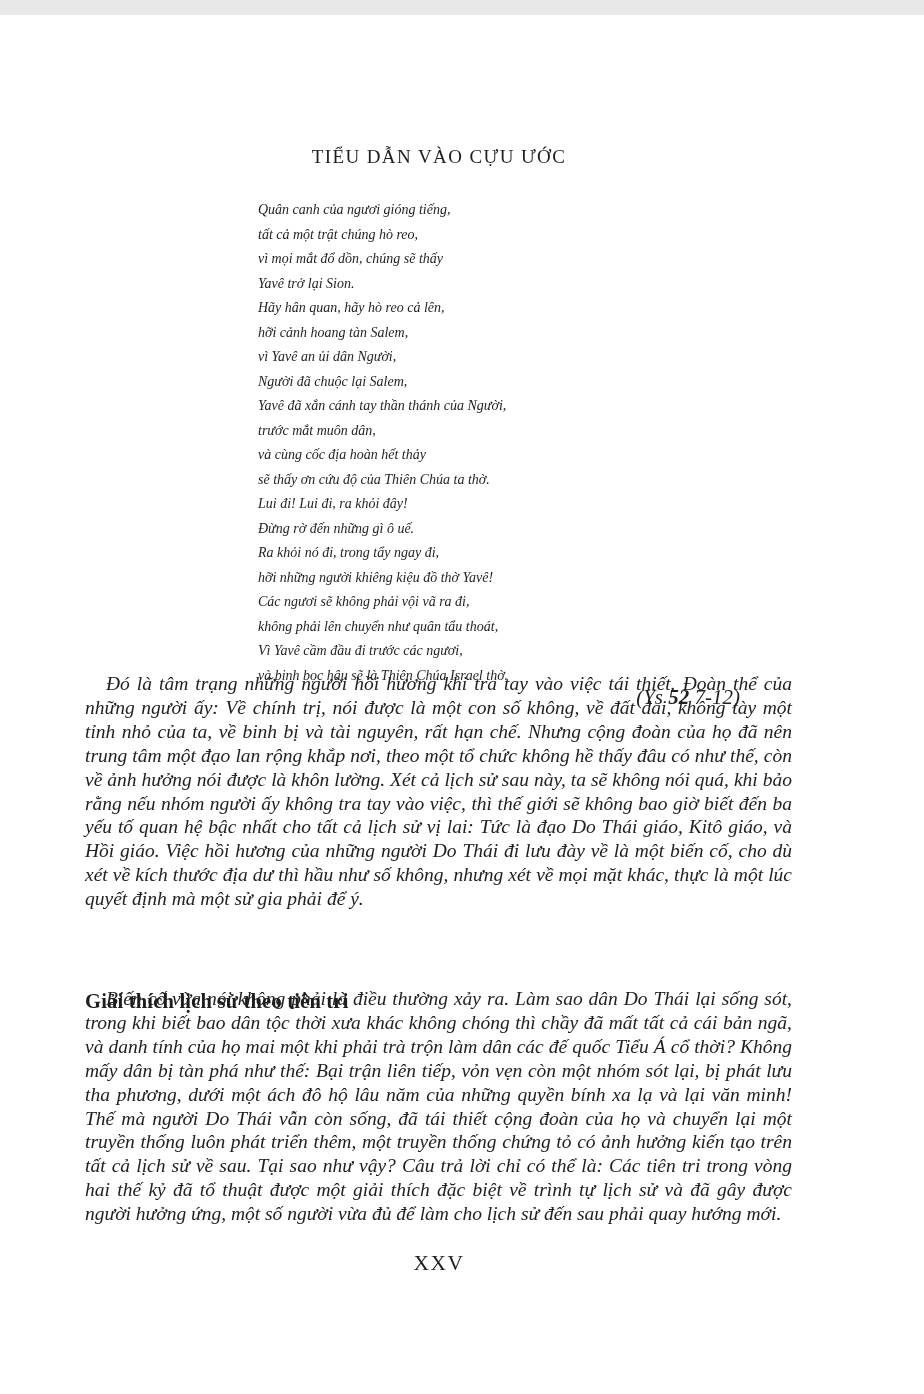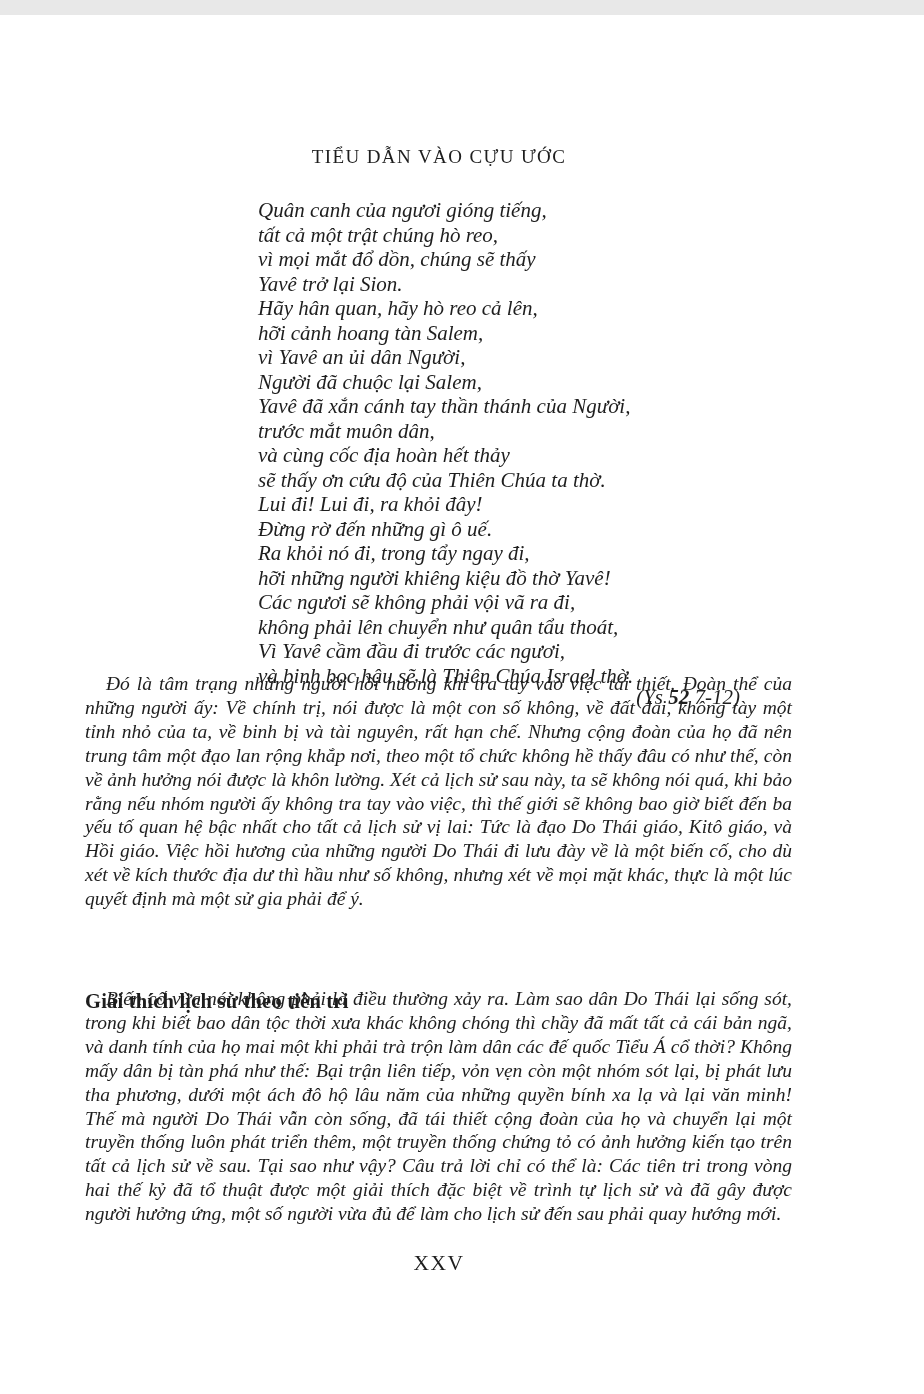--- a/index.html
+++ b/index.html
@@ -25,21 +25,21 @@
     text-align: center;
     font-size: 19px;
     letter-spacing: 1.4px;
     white-space: nowrap;
   }
   .poem {
     position: absolute;
     top: 183px;
     left: 258px;
     font-style: italic;
-    font-size: 21px;
+    font-size: 14px;
     line-height: 24.5px;
     white-space: nowrap;
   }
   .citation {
     position: absolute;
     top: 670px;
     left: 258px;
     width: 482px;
     text-align: right;
     font-style: italic;

